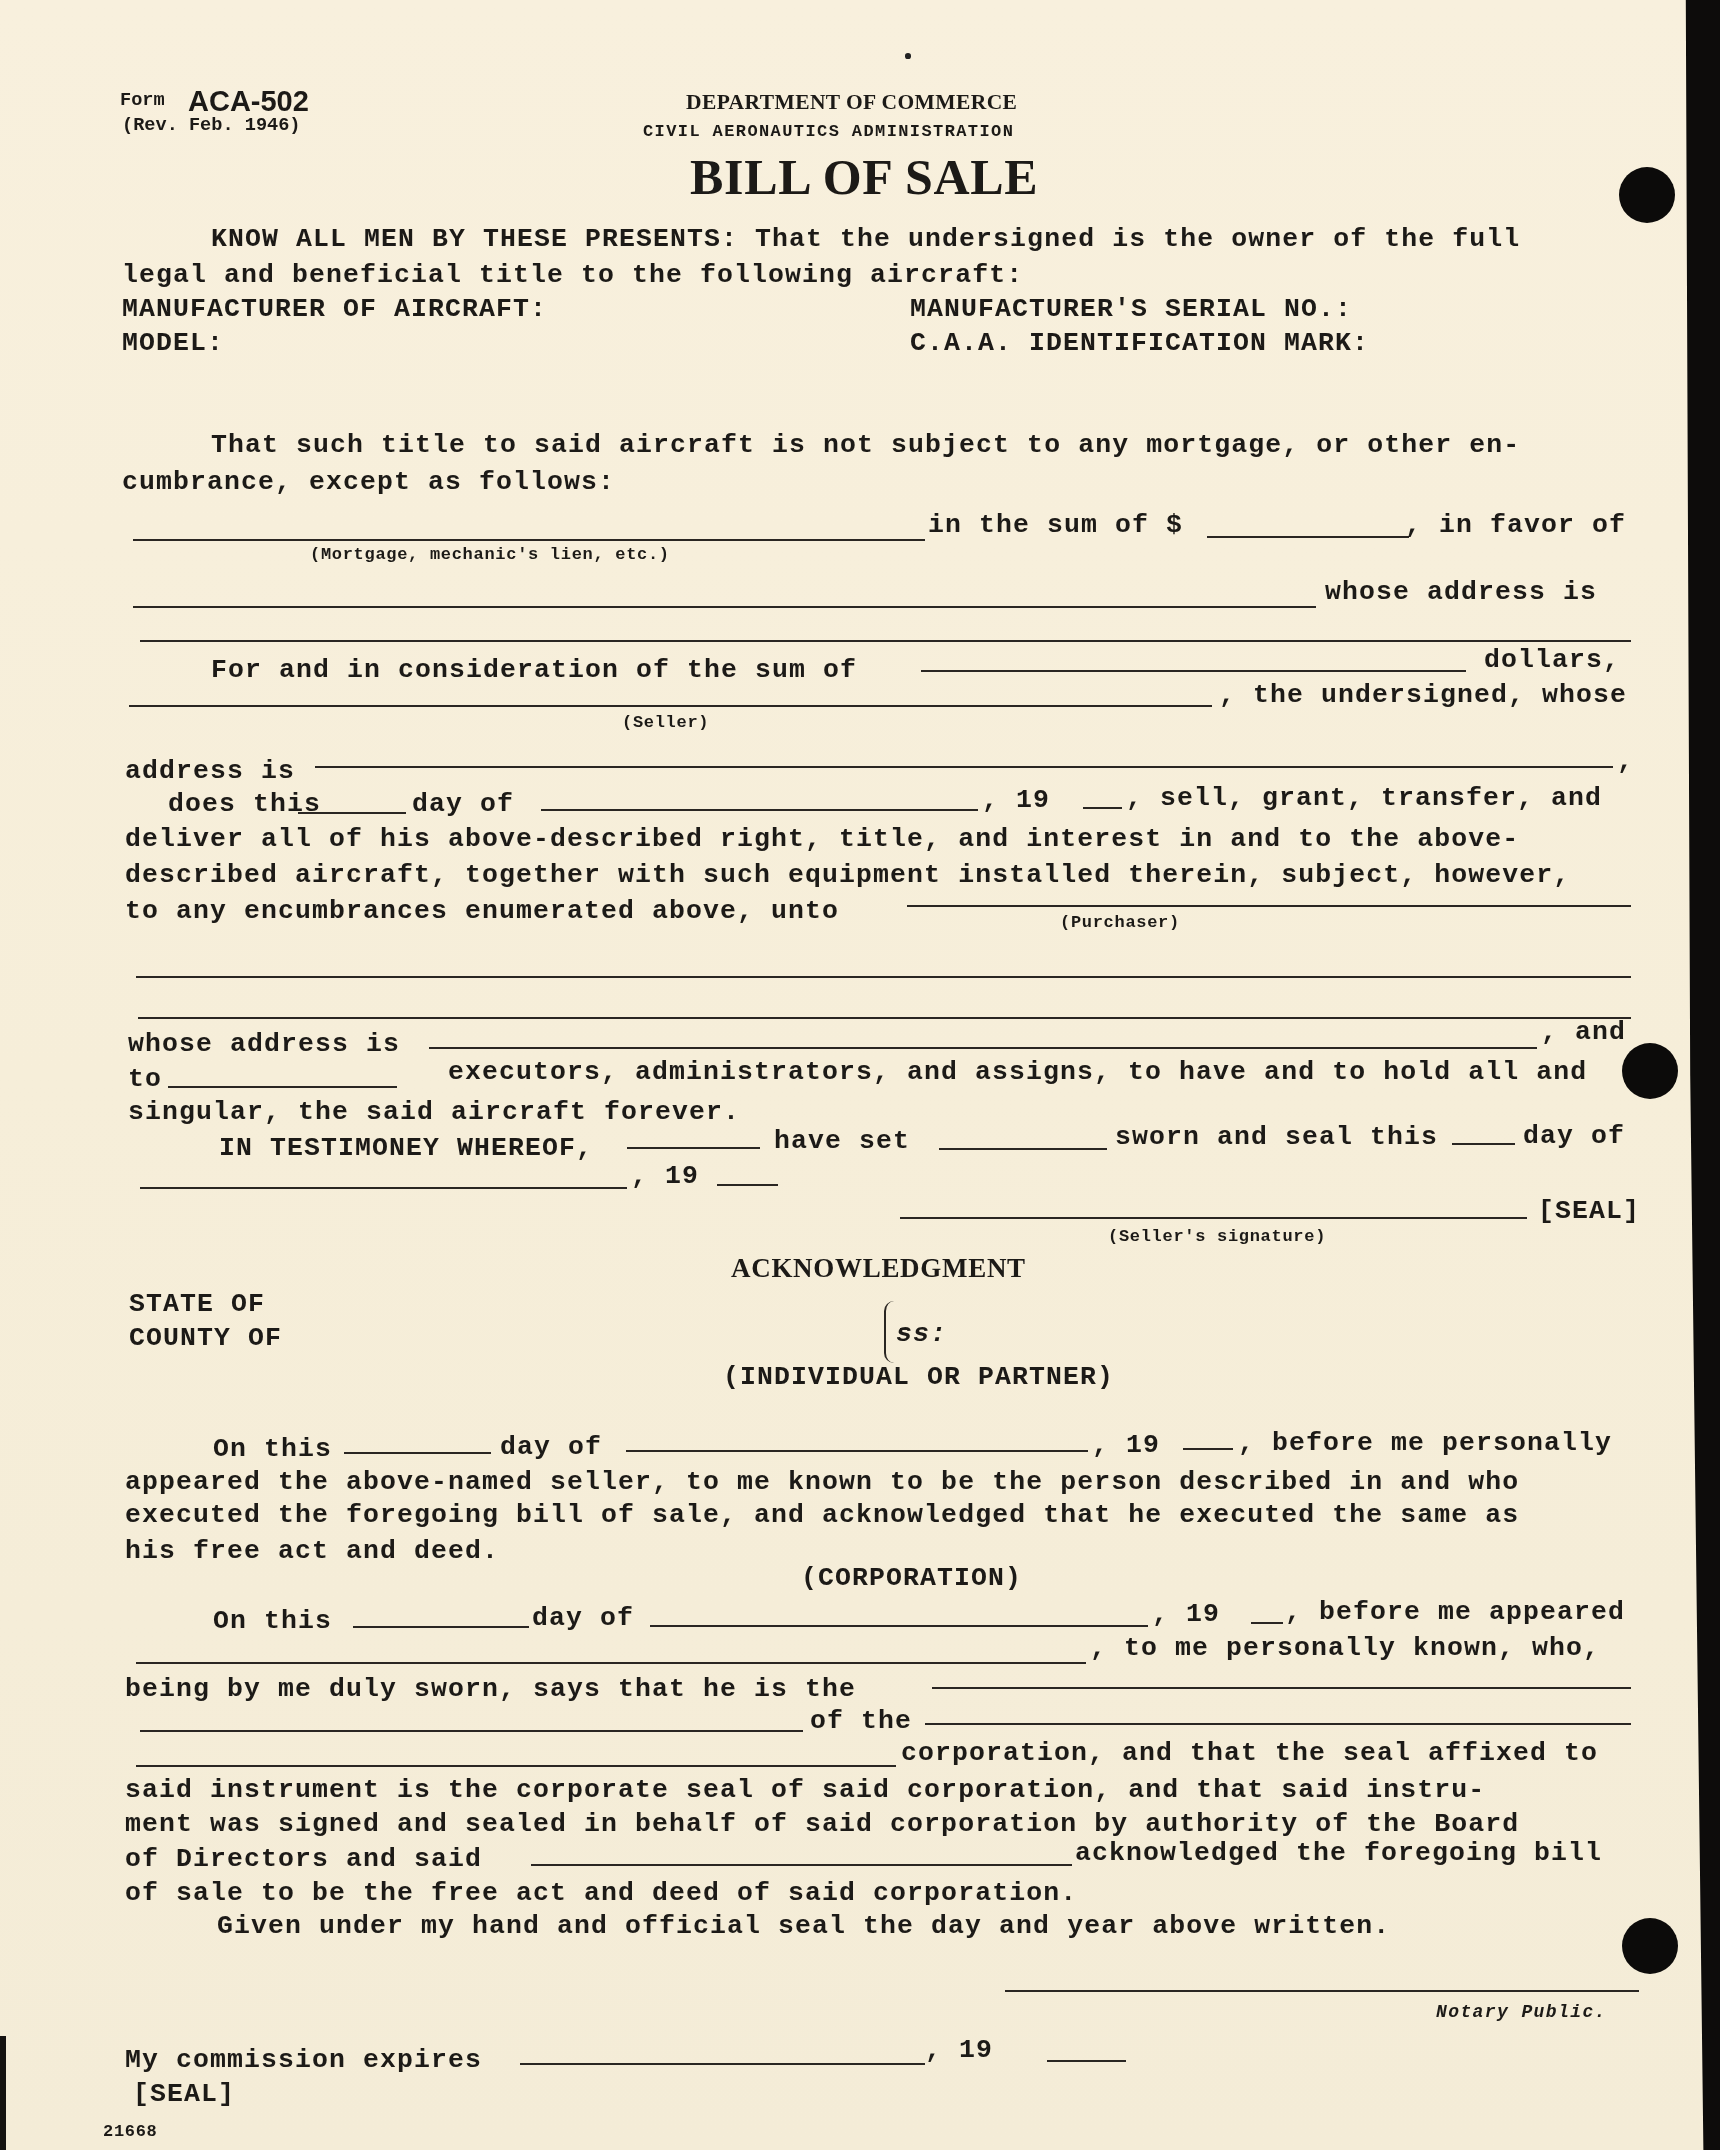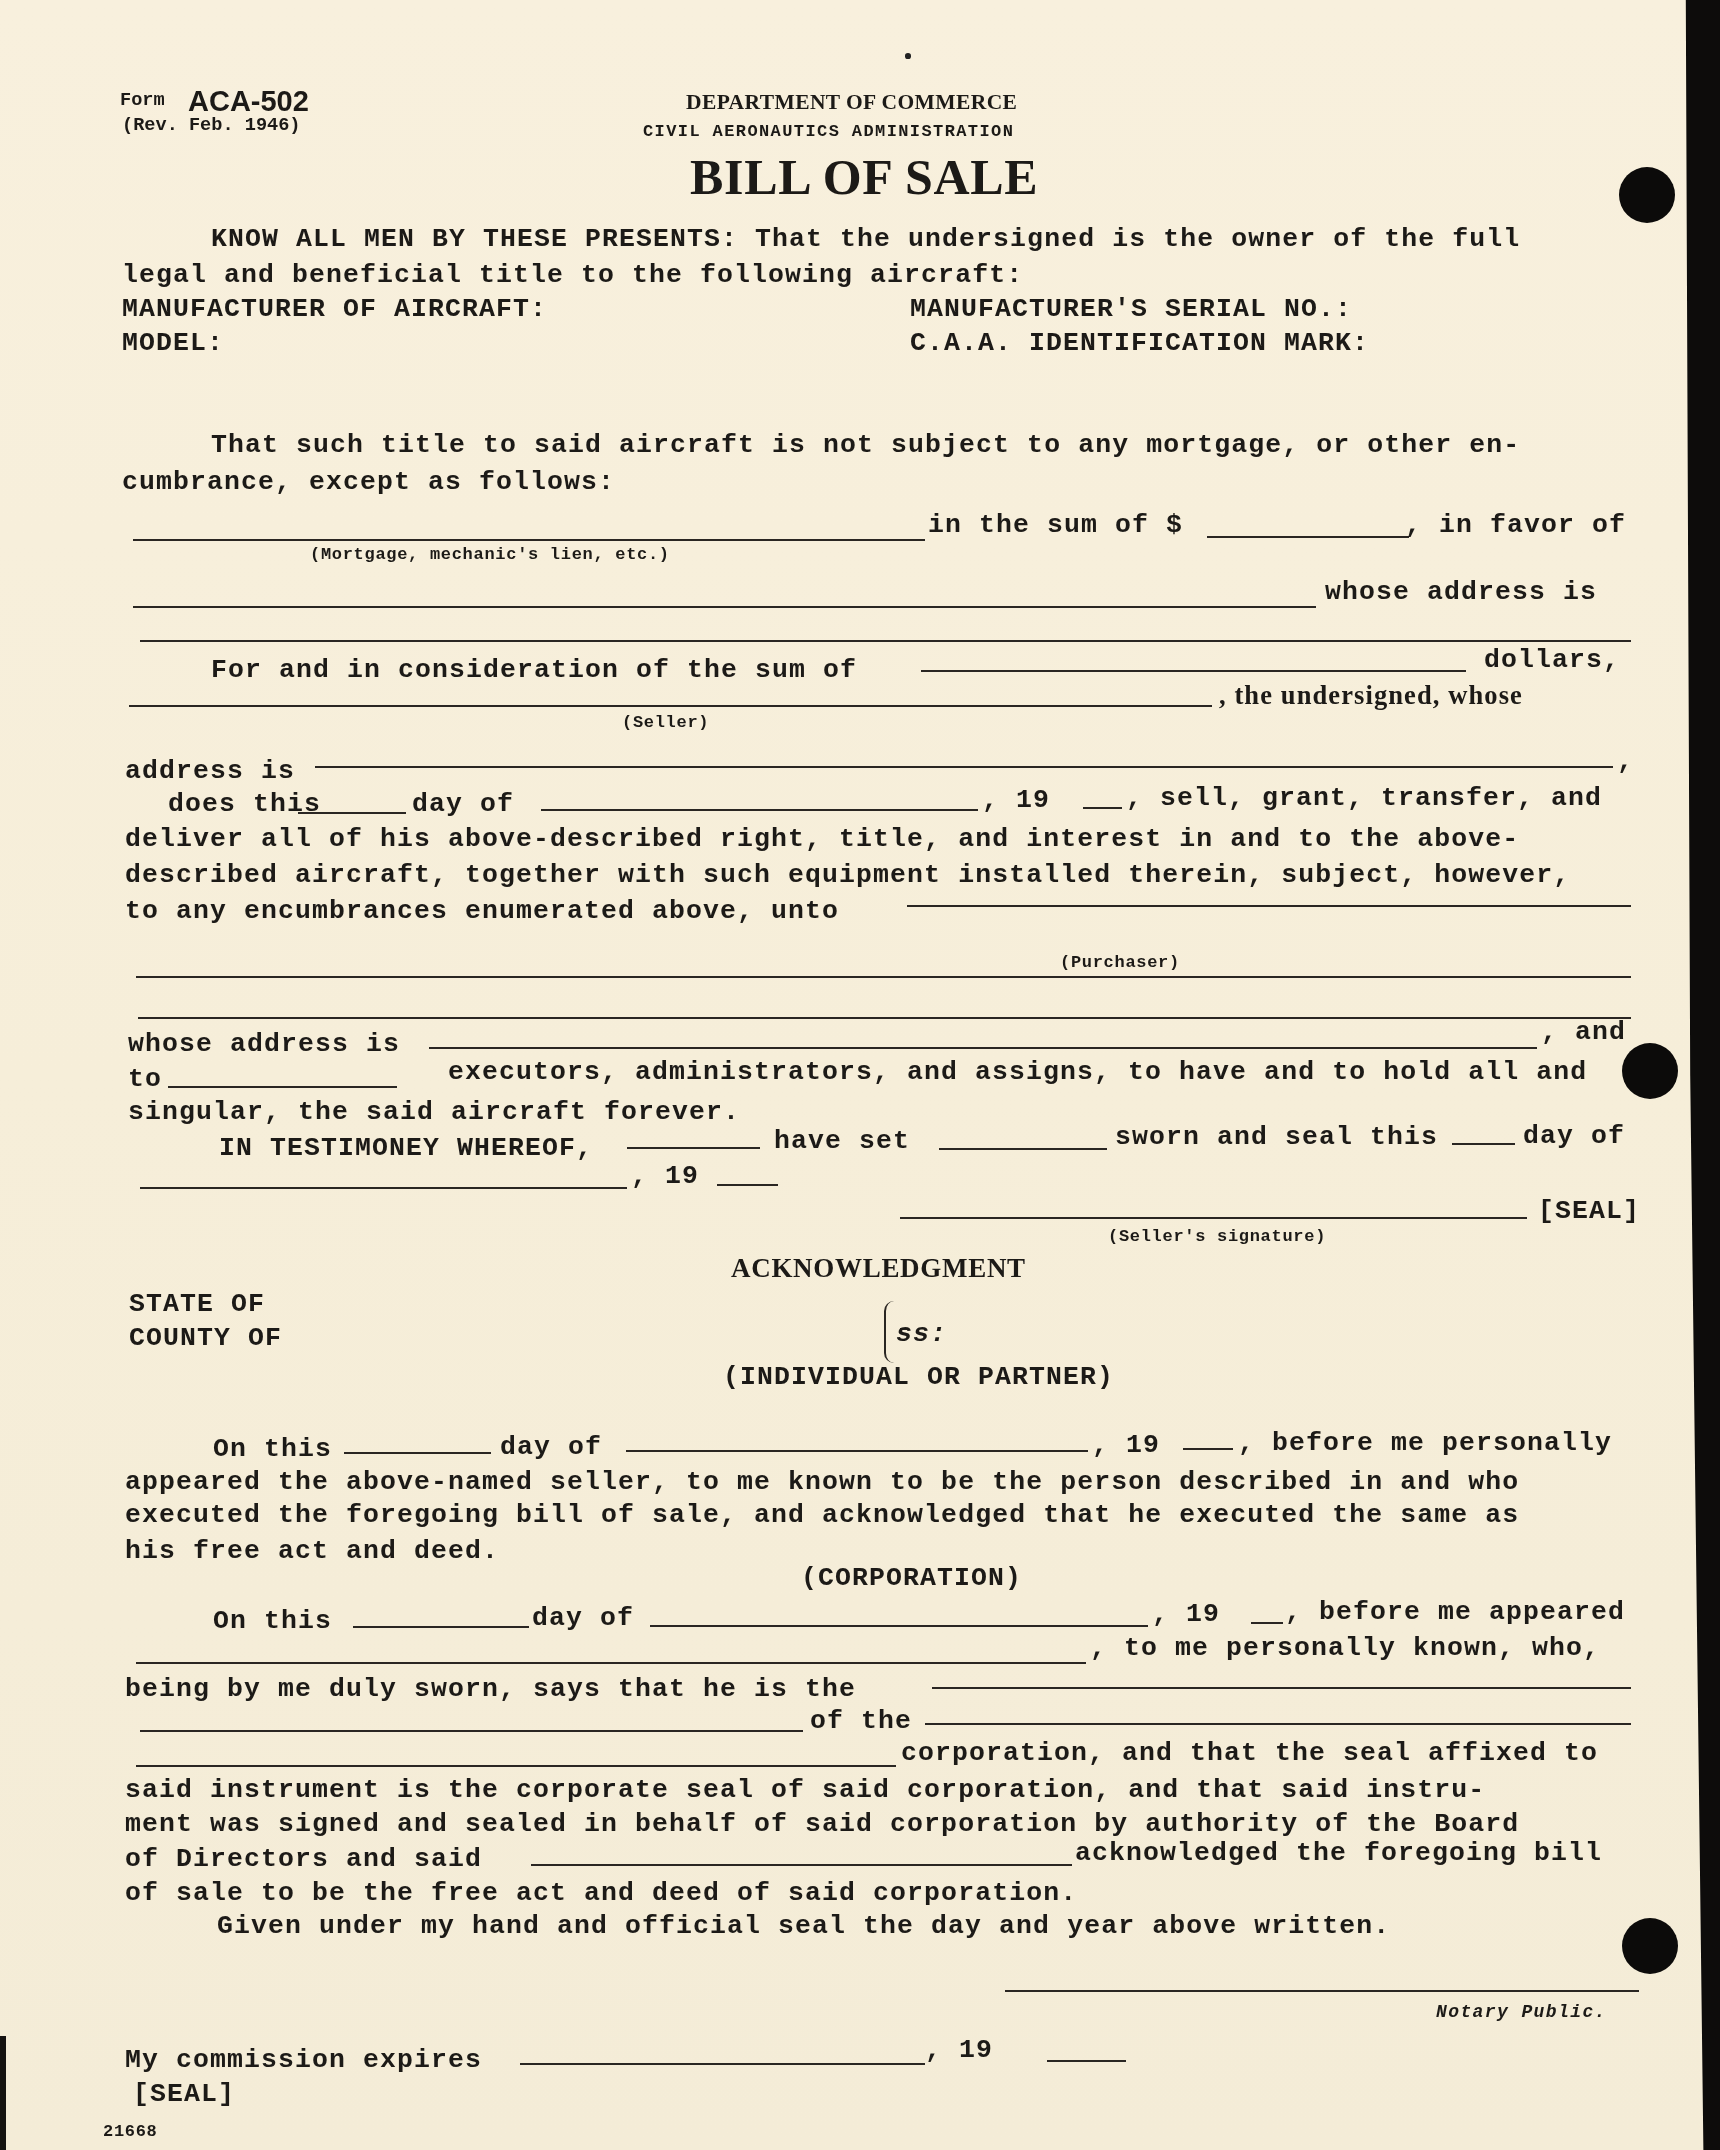--- a/index.html
+++ b/index.html
@@ -88,39 +88,39 @@
     <span class="t body-text" style="left:1325px;top:577px;">whose address   is</span>
     <div class="line" style="left:140px;top:640px;width:1491px;"></div>
   </div>
 
   <div>
     <span class="t body-text" style="left:211px;top:655px;">For and in consideration of the sum of</span>
     <div class="line" style="left:921px;top:670px;width:545px;"></div>
     <span class="t body-text" style="left:1484px;top:645px;">dollars,</span>
     <div class="line" style="left:129px;top:705px;width:1083px;"></div>
     <span class="t caption" style="left:622px;top:713px;">(Seller)</span>
-    <span class="t body-text" style="left:1219px;top:680px;font-family:Liberation Serif, serif;">, the undersigned, whose</span>
+    <span class="t body-text" style="left:1219px;top:680px;">, the undersigned, whose</span>
 
     <span class="t body-text" style="left:125px;top:756px;">address is</span>
     <div class="line" style="left:315px;top:766px;width:1298px;"></div>
     <span class="t body-text" style="left:1617px;top:746px;">,</span>
 
     <span class="t body-text" style="left:125px;top:789px;margin-left:43px;">does this</span>
     <div class="line" style="left:298px;top:812px;width:108px;"></div>
     <span class="t body-text" style="left:412px;top:789px;">day of</span>
     <div class="line" style="left:541px;top:809px;width:437px;"></div>
     <span class="t body-text" style="left:982px;top:785px;">, 19</span>
     <div class="line" style="left:1083px;top:807px;width:39px;"></div>
     <span class="t body-text" style="left:1126px;top:783px;">, sell, grant, transfer, and</span>
 
     <span class="t body-text" style="left:125px;top:824px;">deliver all of his above-described right, title, and interest in and to the above-</span>
     <span class="t body-text" style="left:125px;top:860px;">described aircraft, together with such equipment installed therein, subject, however,</span>
     <span class="t body-text" style="left:125px;top:896px;">to any encumbrances enumerated above, unto</span>
     <div class="line" style="left:907px;top:905px;width:724px;"></div>
-    <span class="t caption" style="left:1060px;top:913px;margin-top:40px;">(Purchaser)</span>
+    <span class="t caption" style="left:1060px;top:913px;">(Purchaser)</span>
     <div class="line" style="left:136px;top:976px;width:1495px;"></div>
     <div class="line" style="left:138px;top:1017px;width:1493px;"></div>
 
     <span class="t body-text" style="left:128px;top:1029px;">whose address is</span>
     <div class="line" style="left:429px;top:1047px;width:1108px;"></div>
     <span class="t body-text" style="left:1541px;top:1017px;">, and</span>
 
     <span class="t body-text" style="left:128px;top:1064px;">to</span>
     <div class="line" style="left:168px;top:1086px;width:229px;"></div>
     <span class="t body-text" style="left:448px;top:1057px;">executors, administrators, and assigns, to have and to hold all and</span>

